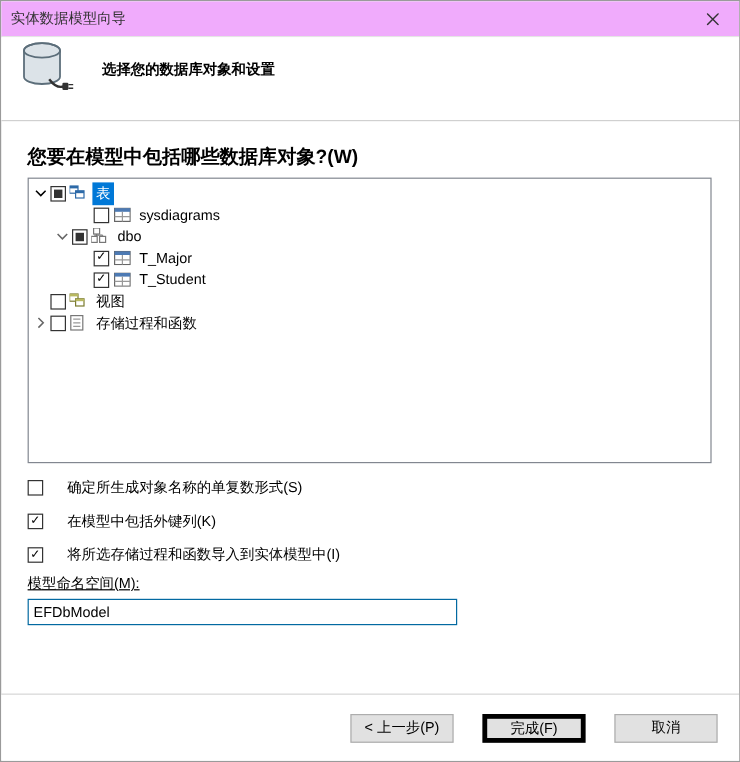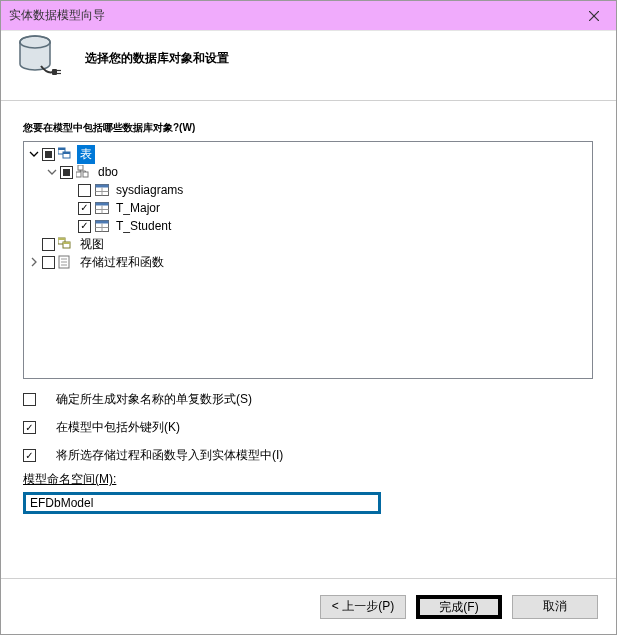--- a/index.html
+++ b/index.html
@@ -41,21 +41,21 @@
     border-bottom: 1px solid #d0d0d0;
     background: #fff;
   }
   .db-icon-wrap { width: 44px; height: 50px; position: relative; }
   .header .subtitle { font-size: 12px; font-weight: bold; color: #000; }
 
   
   .content {
     padding: 20px 22px 0 22px;
   }
-  .section-label { font-size: 10px; font-weight: bold; margin-bottom: 6px; }
+  .section-label { font-size: 16px; font-weight: bold; margin-bottom: 6px; }
 
   
   .tree {
     border: 1px solid #828790;
     height: 238px;
     width: 570px;
     padding: 3px 4px;
     overflow: auto;
     background: #fff;
   }
@@ -108,41 +108,41 @@
     width: 13px; height: 13px;
     border: 1px solid #333;
     display: inline-flex; align-items: center; justify-content: center;
     cursor: default; background: #fff;
   }
   .wcb.checked::after { content: "✓"; font-size: 10px; color: #000; }
 
   .ns-label { margin-bottom: 4px; text-decoration: underline; }
   .ns-input {
     width: 358px; height: 22px;
-    border: 3px solid #0369a1;
+    border: 1px solid #0369a1;
     padding: 0 4px;
     font-family: inherit; font-size: 12px;
     outline: none;
   }
 
   
   .btn-sep {
     position: absolute;
     left: 0; right: 0; bottom: 55px;
     height: 0;
     border-top: 1px solid #d0d0d0;
   }
   .btn-bar {
     position: absolute;
     left: 0; right: 0; bottom: 0;
     height: 55px;
     display: flex;
     align-items: center;
     justify-content: flex-end;
-    gap: 10px;
+    gap: 24px;
     padding-right: 18px;
     background: #fff;
     padding-left: 16px;
   }
   .btn {
     min-width: 86px; height: 24px;
     border: 1px solid #adadad;
     background: #e1e1e1;
     font-family: inherit; font-size: 12px;
     padding: 0 8px;
@@ -199,20 +199,34 @@
             <rect x="0" y="1" width="7" height="6" fill="#fff" stroke="#2d6aa8"></rect>
             <rect x="0" y="1" width="7" height="2" fill="#2d6aa8"></rect>
             <rect x="5" y="5" width="7" height="6" fill="#fff" stroke="#2d6aa8"></rect>
             <rect x="5" y="5" width="7" height="2" fill="#2d6aa8"></rect>
           </svg>
       </span>
       <span class="lbl">表</span>
     </div>
 
     <div class="tree-row">
+      <span class="indent" style="width:50px"></span>
+      <span class="cb"></span>
+      <span class="ico">
+        <svg width="14" height="12" viewBox="0 0 14 12">
+            <rect x="0.5" y="0.5" width="13" height="11" fill="#fff" stroke="#666"></rect>
+            <rect x="0.5" y="0.5" width="13" height="3" fill="#4d7ab3"></rect>
+            <line x1="0.5" y1="7.5" x2="13.5" y2="7.5" stroke="#999"></line>
+            <line x1="7" y1="3.5" x2="7" y2="11.5" stroke="#999"></line>
+          </svg>
+      </span>
+      <span class="lbl">sysdiagrams</span>
+    </div>
+
+    <div class="tree-row">
       <span class="indent" style="width:18px"></span>
       <span class="exp">
         <svg width="10" height="10" viewBox="0 0 10 10">
             <path d="M1 3 L5 7 L9 3" fill="none" stroke="#666" stroke-width="1.3"></path>
           </svg>
       </span>
       <span class="cb mixed"></span>
       <span class="ico">
         <svg width="16" height="14" viewBox="0 0 16 14">
             <rect x="2" y="0" width="5" height="5" fill="#fff" stroke="#777"></rect>
@@ -221,57 +235,43 @@
             <line x1="4.5" y1="5" x2="4.5" y2="7" stroke="#777"></line>
             <line x1="2.5" y1="6" x2="9.5" y2="6" stroke="#777"></line>
             <line x1="9.5" y1="6" x2="9.5" y2="7" stroke="#777"></line>
           </svg>
       </span>
       <span class="lbl">dbo</span>
     </div>
 
     <div class="tree-row">
       <span class="indent" style="width:50px"></span>
-      <span class="cb"></span>
+      <span class="cb checked"></span>
       <span class="ico">
         <svg width="14" height="12" viewBox="0 0 14 12">
             <rect x="0.5" y="0.5" width="13" height="11" fill="#fff" stroke="#666"></rect>
             <rect x="0.5" y="0.5" width="13" height="3" fill="#4d7ab3"></rect>
             <line x1="0.5" y1="7.5" x2="13.5" y2="7.5" stroke="#999"></line>
             <line x1="7" y1="3.5" x2="7" y2="11.5" stroke="#999"></line>
           </svg>
       </span>
-      <span class="lbl">sysdiagrams</span>
+      <span class="lbl">T_Major</span>
     </div>
 
     <div class="tree-row">
       <span class="indent" style="width:50px"></span>
       <span class="cb checked"></span>
       <span class="ico">
         <svg width="14" height="12" viewBox="0 0 14 12">
             <rect x="0.5" y="0.5" width="13" height="11" fill="#fff" stroke="#666"></rect>
             <rect x="0.5" y="0.5" width="13" height="3" fill="#4d7ab3"></rect>
             <line x1="0.5" y1="7.5" x2="13.5" y2="7.5" stroke="#999"></line>
             <line x1="7" y1="3.5" x2="7" y2="11.5" stroke="#999"></line>
           </svg>
       </span>
-      <span class="lbl">T_Major</span>
-    </div>
-
-    <div class="tree-row">
-      <span class="indent" style="width:50px"></span>
-      <span class="cb checked"></span>
-      <span class="ico">
-        <svg width="14" height="12" viewBox="0 0 14 12">
-            <rect x="0.5" y="0.5" width="13" height="11" fill="#fff" stroke="#666"></rect>
-            <rect x="0.5" y="0.5" width="13" height="3" fill="#4d7ab3"></rect>
-            <line x1="0.5" y1="7.5" x2="13.5" y2="7.5" stroke="#999"></line>
-            <line x1="7" y1="3.5" x2="7" y2="11.5" stroke="#999"></line>
-          </svg>
-      </span>
       <span class="lbl">T_Student</span>
     </div>
 
     <div class="tree-row">
       <span class="indent" style="width:14px"></span>
       <span class="cb"></span>
       <span class="ico">
         <svg width="16" height="14" viewBox="0 0 16 14">
             <rect x="0" y="1" width="7" height="6" fill="#fff" stroke="#7b7b2e"></rect>
             <rect x="0" y="1" width="7" height="2" fill="#b8b860"></rect>

